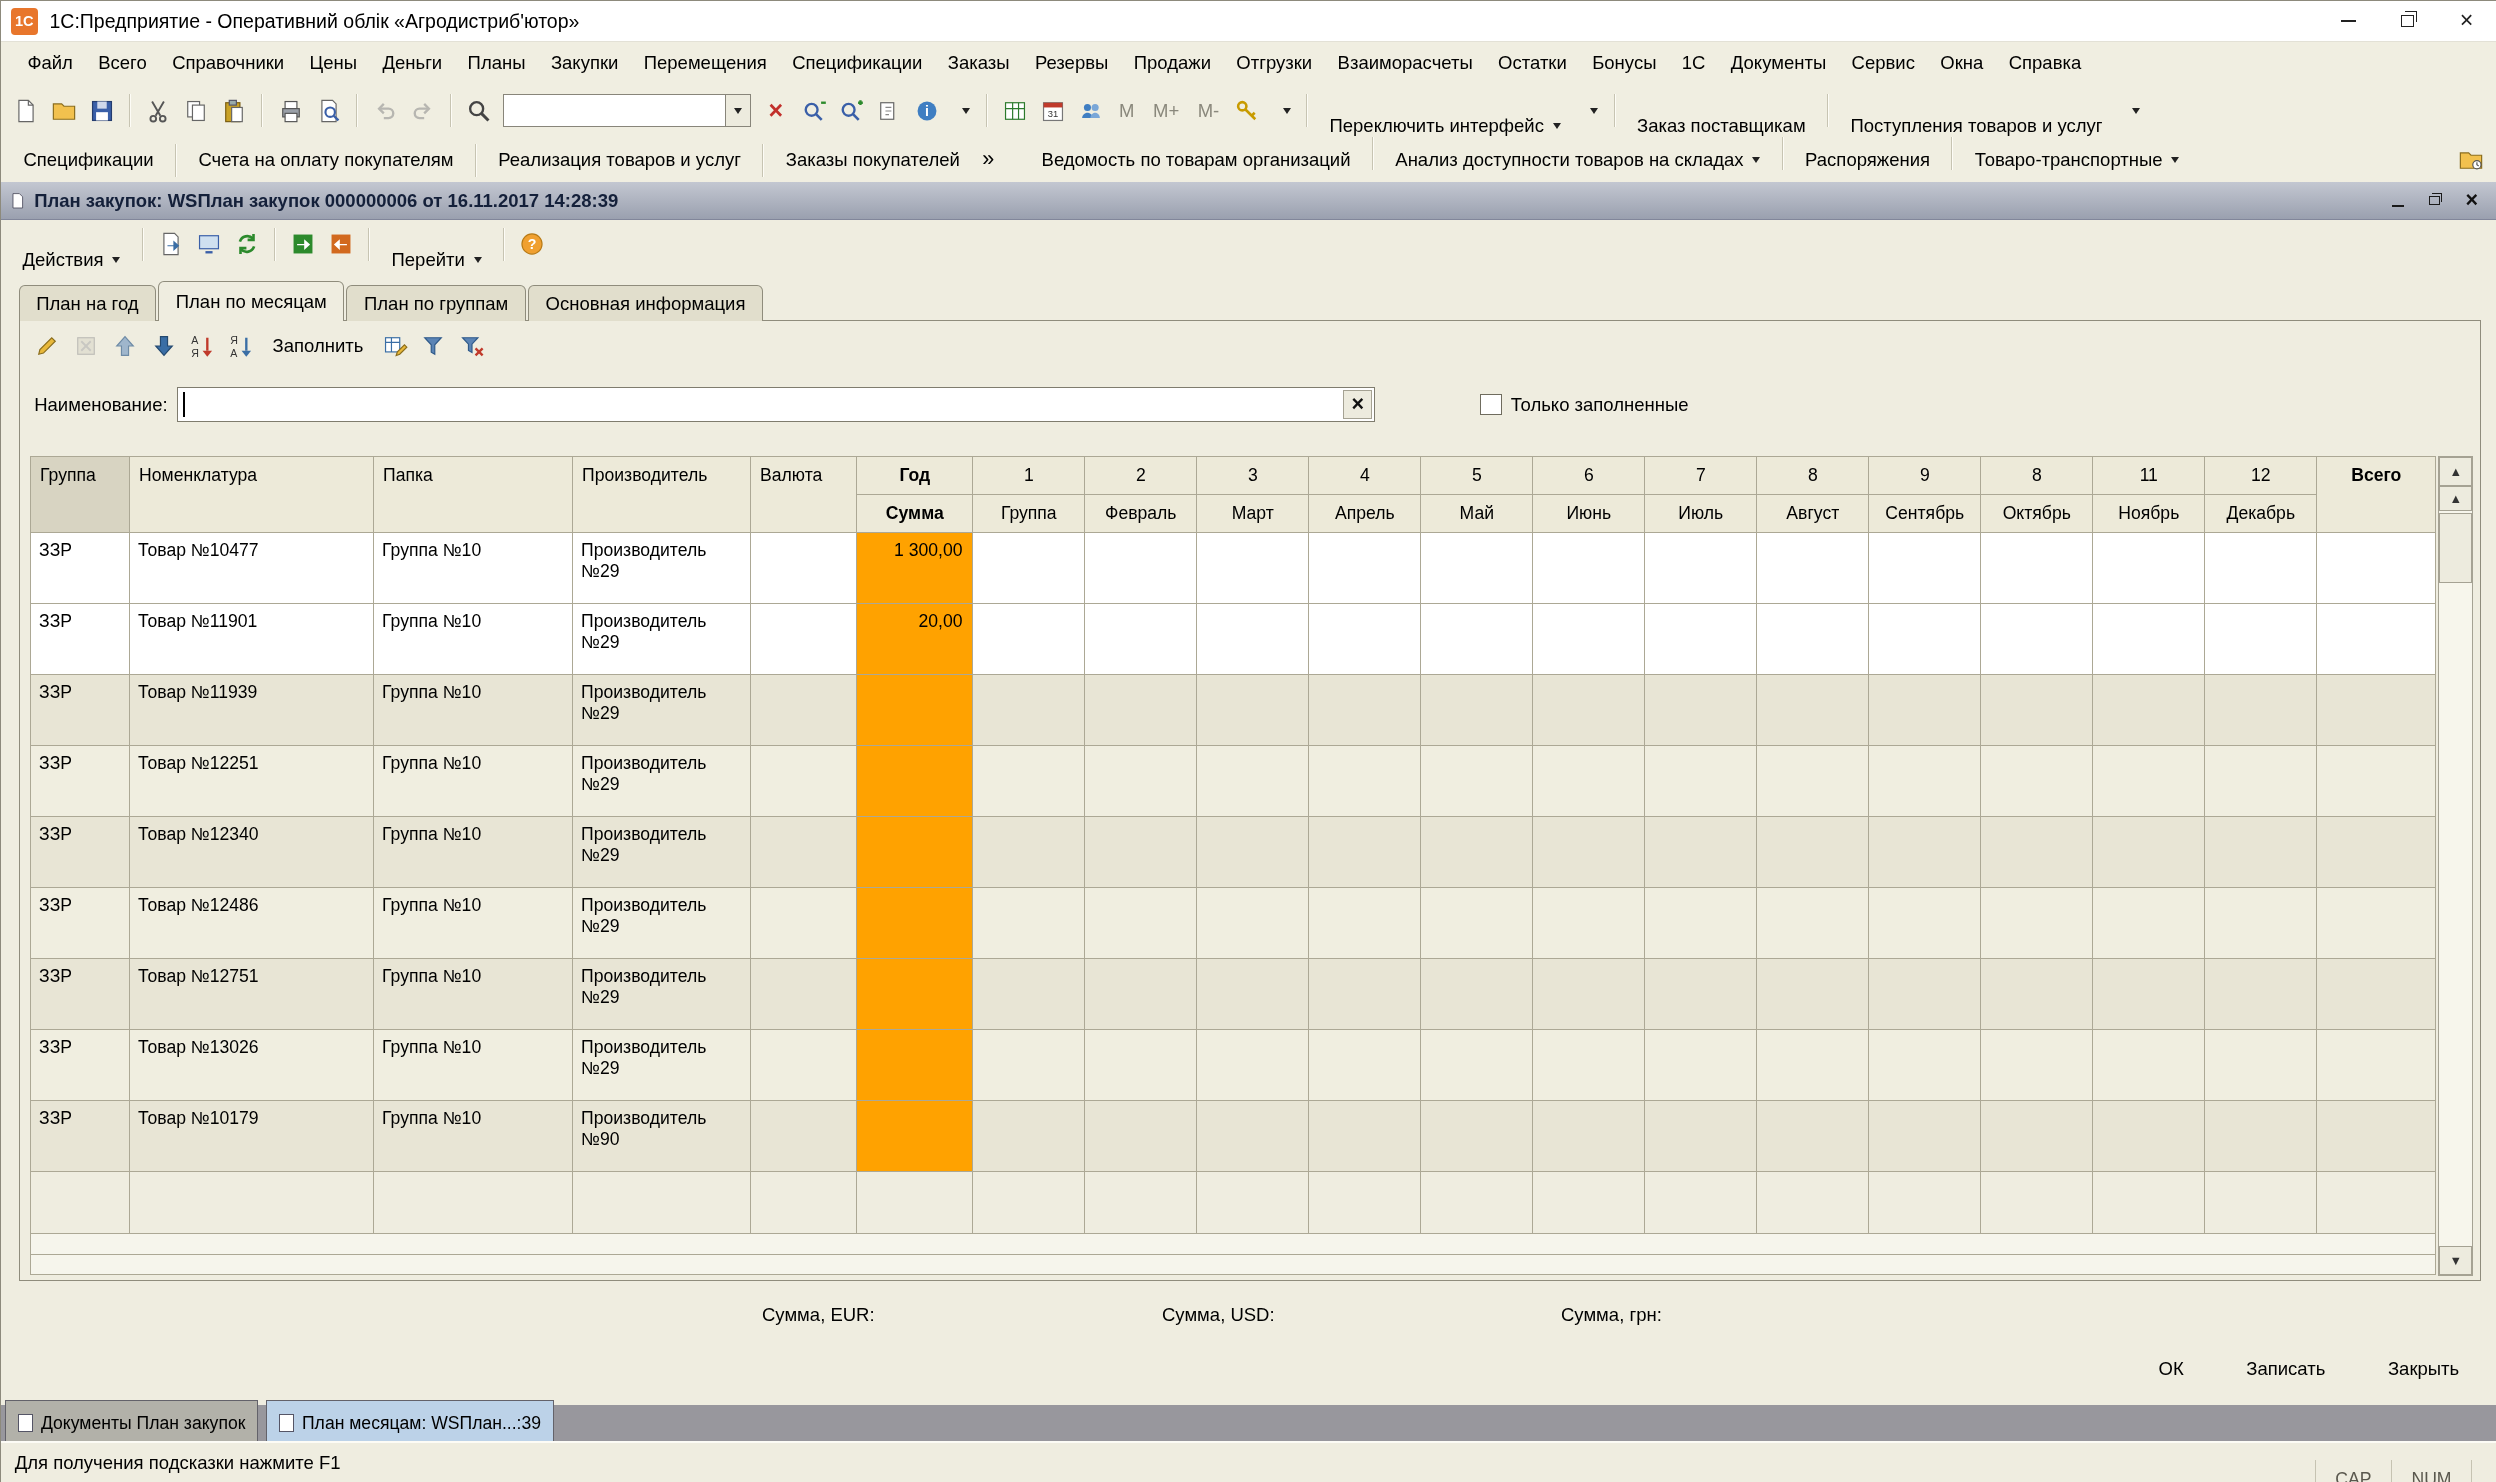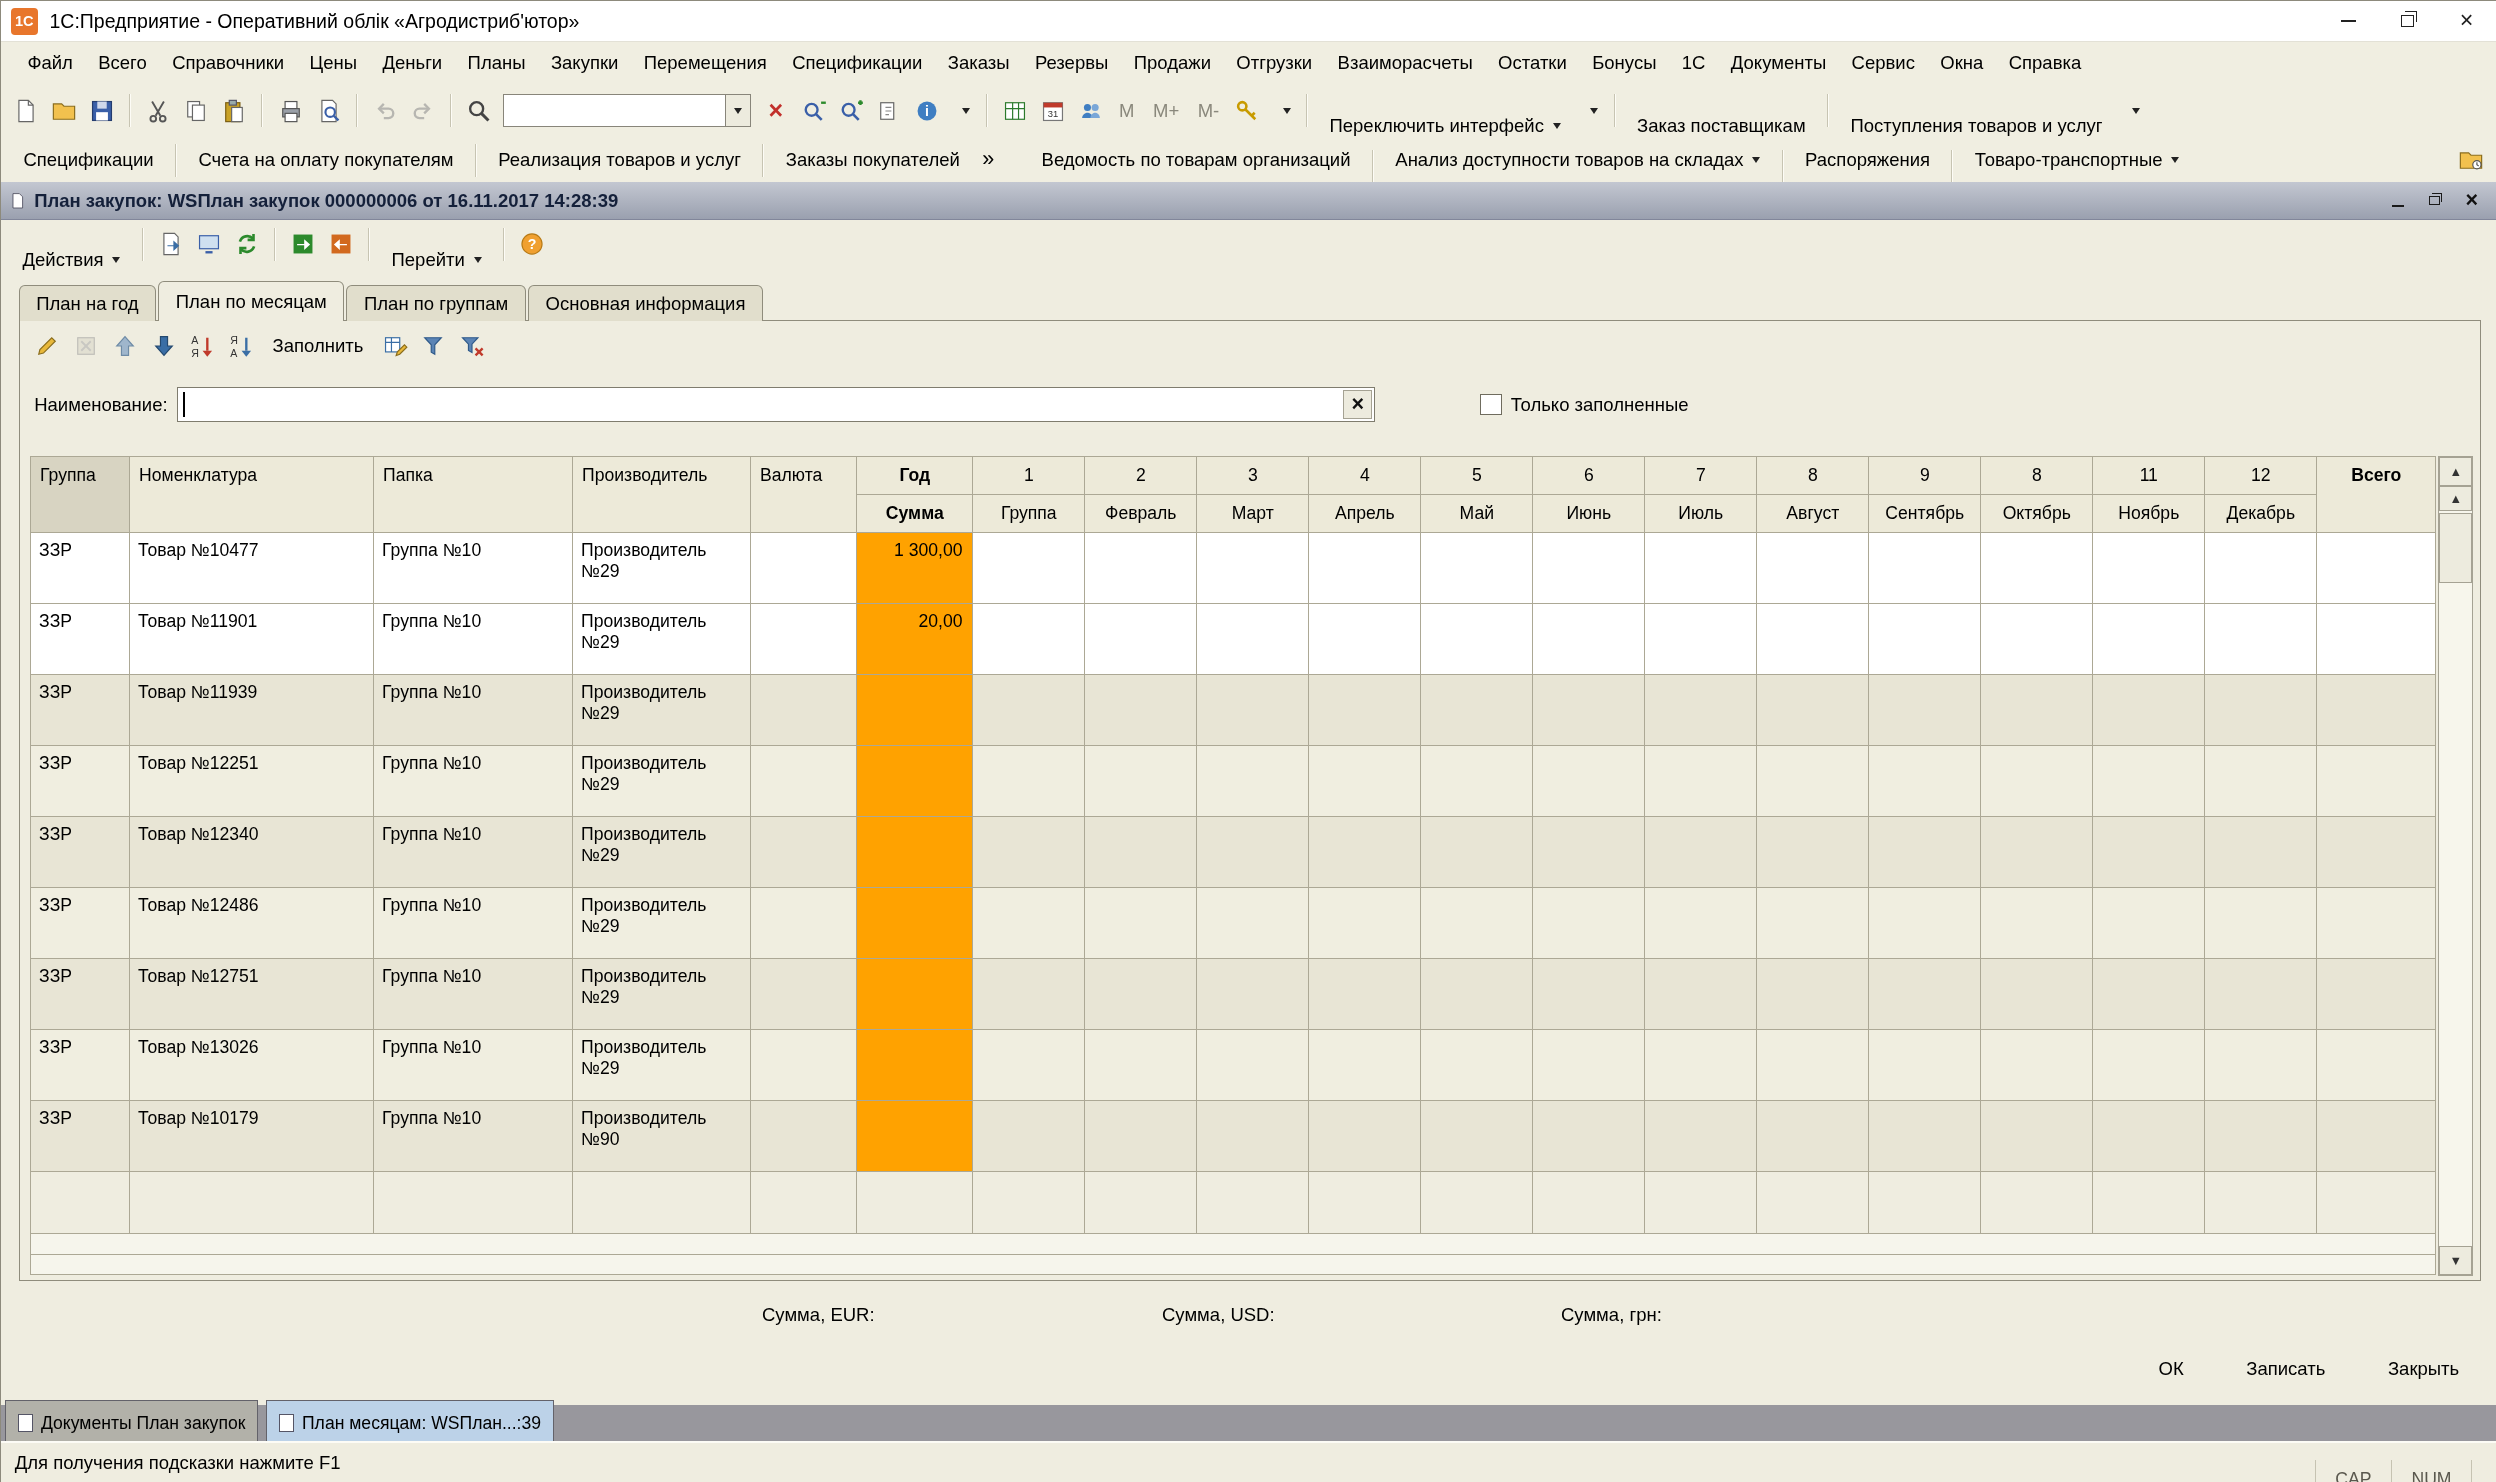--- a/index.html
+++ b/index.html
@@ -342,21 +342,21 @@
         <span class="tb2-btn">Спецификации</span>
         <span class="tb-sep"></span>
         <span class="tb2-btn">Счета на оплату покупателям</span>
         <span class="tb-sep"></span>
         <span class="tb2-btn">Реализация товаров и услуг</span>
         <span class="tb-sep"></span>
         <span class="tb2-btn">Заказы покупателей</span>
       </span>
     <span class="tb2-overflow" id="tb2-overflow">»</span>
     <span class="tb2-spacer"></span>
-    <span id="tb2-right" style="display:flex;align-items:flex-end;height:100%;">
+    <span id="tb2-right" style="display:flex;align-items:flex-start;height:100%;">
         <span class="tb2-btn">Ведомость по товарам организаций</span>
         <span class="tb-sep"></span>
         <span class="tb2-btn">Анализ доступности товаров на складах<span class="dda"></span></span>
         <span class="tb-sep"></span>
         <span class="tb2-btn">Распоряжения</span>
         <span class="tb-sep"></span>
         <span class="tb2-btn">Товаро-транспортные<span class="dda"></span></span>
       </span>
     <span style="margin-left:auto;" class="tbico">
         <svg viewBox="0 0 22 22">

